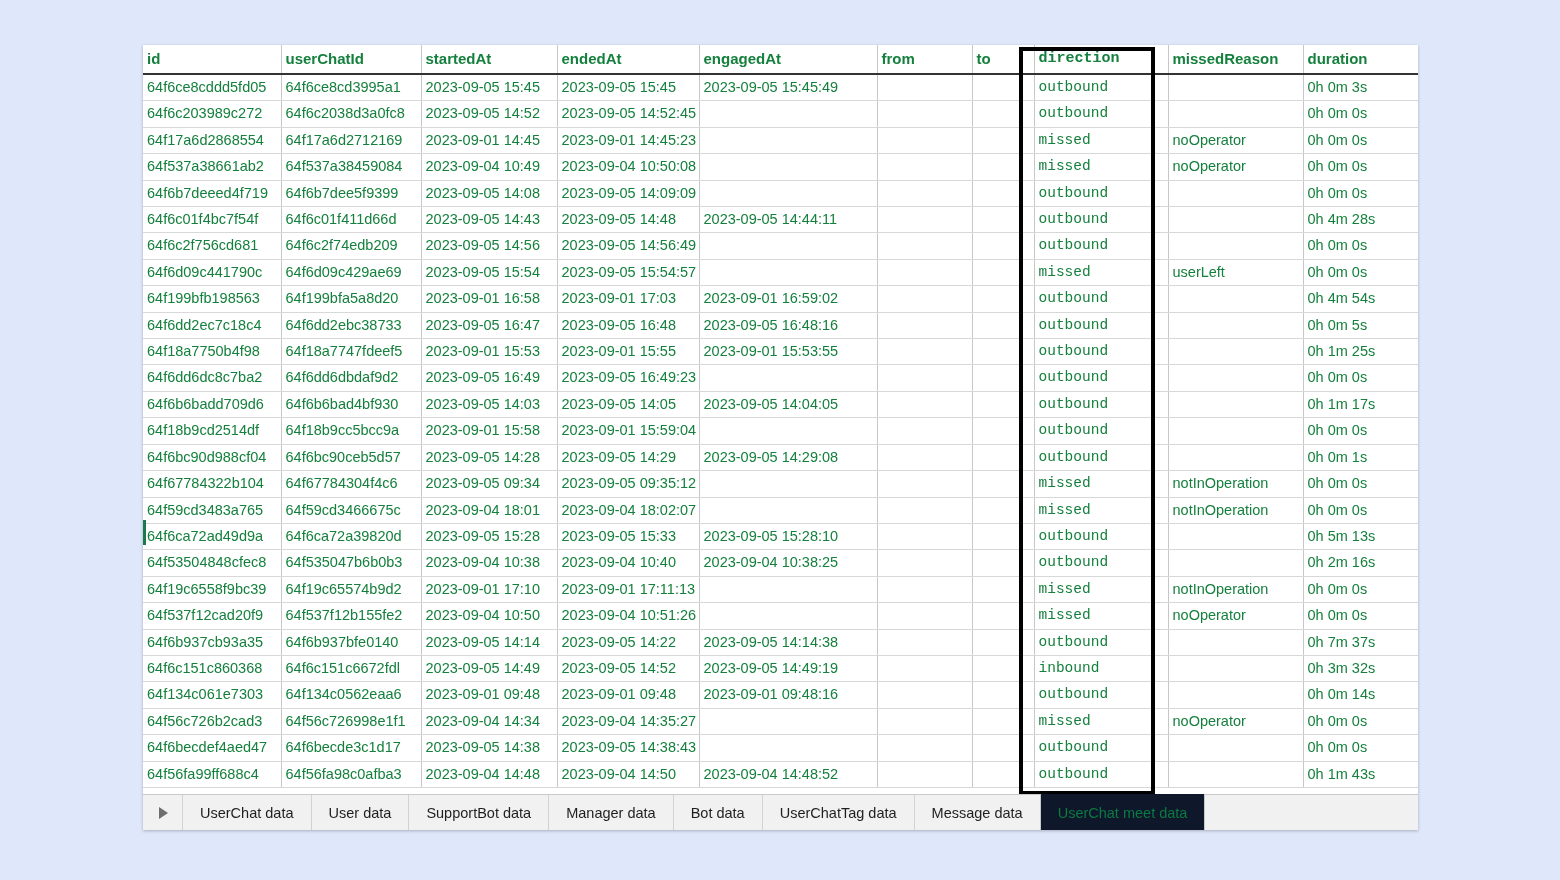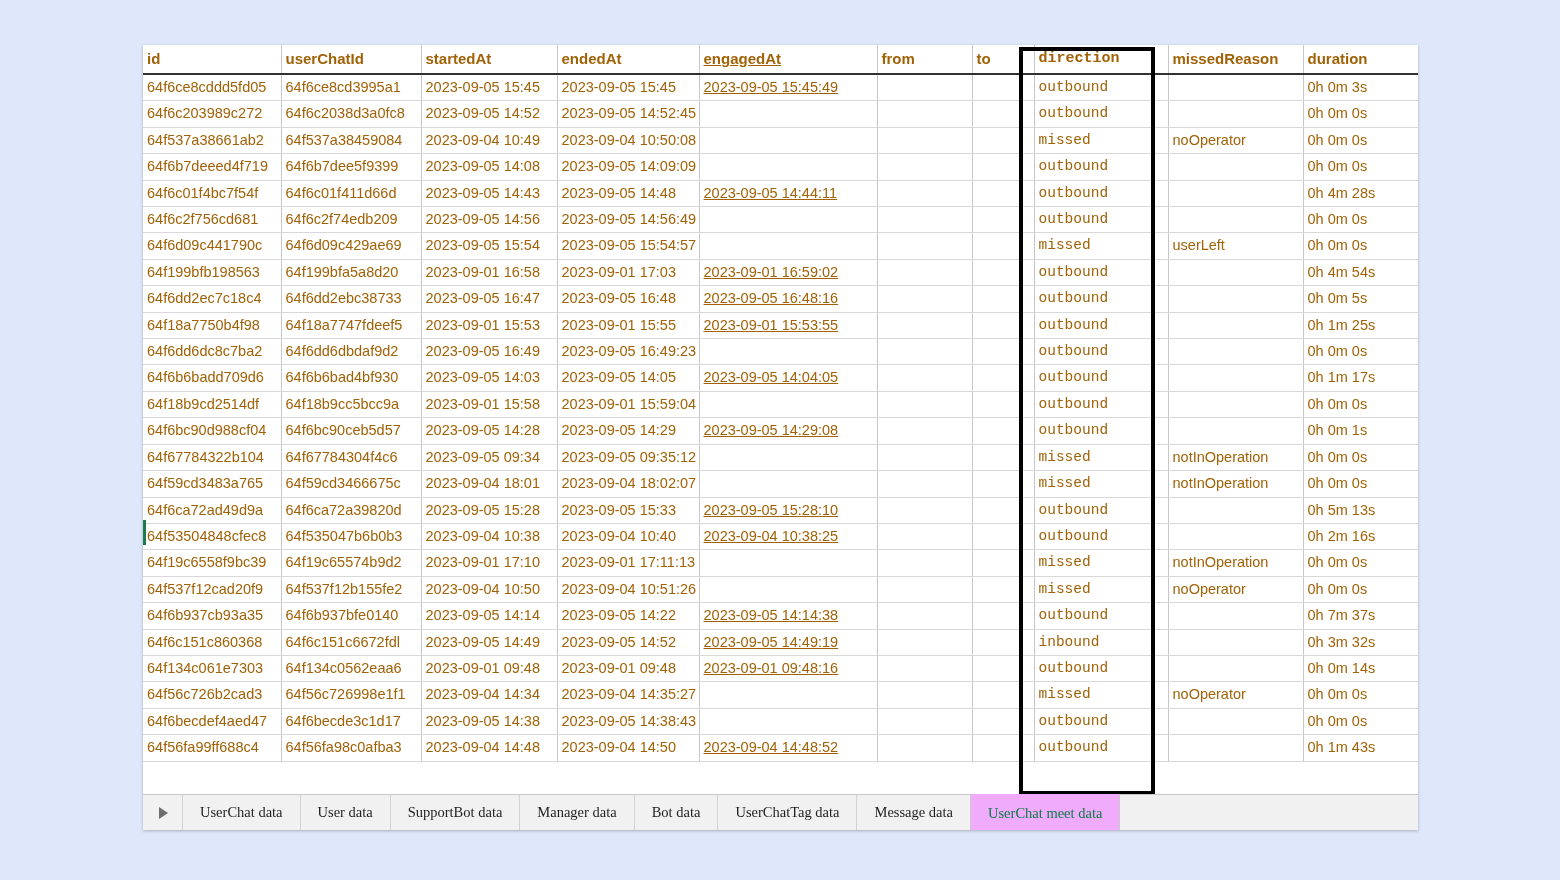--- a/index.html
+++ b/index.html
@@ -26,21 +26,21 @@
     flex: 1 1 auto;
     overflow: hidden;
     position: relative;
     background: #ffffff;
   }
   table.sheet {
     border-collapse: collapse;
     table-layout: fixed;
     width: 1275px;
     font-size: 14.5px;
-    color: #a16207;
+    color: #15803d;
     padding-left: 21px;
   }
   table.sheet th, table.sheet td {
     border-right: 1px solid #c7c7c7;
     border-bottom: 1px solid #d8d8d8;
     padding: 0 4px;
     height: 25.4px;
     line-height: 25.4px;
     white-space: nowrap;
     overflow: hidden;
@@ -54,21 +54,21 @@
     border-bottom: 2px solid #333;
     height: 28px;
     line-height: 28px;
     background: #ffffff;
   }
   
   .c-id        { width: 138px; }
   .c-userchat  { width: 140px; margin-left: 43px; }
   .c-started   { width: 136px; }
   .c-ended     { width: 142px; }
-  .c-engaged   { width: 178px; text-decoration: underline; }
+  .c-engaged   { width: 178px; }
   .c-from      { width: 95px; }
   .c-to        { width: 62px; }
   .c-direction { width: 134px; font-family: Liberation Mono, monospace; }
   .c-missed    { width: 135px; }
   .c-duration  { width: 115px; }
 
   
   .sel-col {
     position: absolute;
     left: 876px;
@@ -112,21 +112,21 @@
     display: flex;
     align-items: center;
     padding: 0 17px;
     font-size: 14.5px;
     color: #1f1f1f;
     border-left: 1px solid #d2d2d2;
     background: #f1f1f1;
     cursor: default;
   }
   .tab.active {
-    background: #f0abfc;
+    background: #0f172a;
     color: #0b7a43;
     border: 1px solid #c9c9c9;
     border-bottom: none;
     margin-top: -3px;
     padding-top: 3px;
     font-weight: normal;
   }
   .play-tri {
     width: 0; height: 0;
     border-left: 9px solid #6e6e6e;
@@ -176,20 +176,32 @@
             <td class="c-started">2023-09-05 14:52</td>
             <td class="c-ended">2023-09-05 14:52:45</td>
             <td class="c-engaged"></td>
             <td class="c-from"></td>
             <td class="c-to"></td>
             <td class="c-direction">outbound</td>
             <td class="c-missed"></td>
             <td class="c-duration">0h 0m 0s</td>
           </tr>
           <tr>
+            <td class="c-id">64f17a6d2868554</td>
+            <td class="c-userchat">64f17a6d2712169</td>
+            <td class="c-started">2023-09-01 14:45</td>
+            <td class="c-ended">2023-09-01 14:45:23</td>
+            <td class="c-engaged"></td>
+            <td class="c-from"></td>
+            <td class="c-to"></td>
+            <td class="c-direction">missed</td>
+            <td class="c-missed">noOperator</td>
+            <td class="c-duration">0h 0m 0s</td>
+          </tr>
+          <tr>
             <td class="c-id">64f537a38661ab2</td>
             <td class="c-userchat">64f537a38459084</td>
             <td class="c-started">2023-09-04 10:49</td>
             <td class="c-ended">2023-09-04 10:50:08</td>
             <td class="c-engaged"></td>
             <td class="c-from"></td>
             <td class="c-to"></td>
             <td class="c-direction">missed</td>
             <td class="c-missed">noOperator</td>
             <td class="c-duration">0h 0m 0s</td>
@@ -471,21 +483,21 @@
             <td class="c-duration">0h 1m 43s</td>
           </tr>
         </tbody>
     </table>
   </div>
 
   <div class="tab-bar">
     <div class="tab-scroll">
       <span class="play-tri"></span>
     </div>
-    <div id="tabs-container" style="display:flex;font-family:Liberation Serif, serif;">
+    <div id="tabs-container" style="display:flex;">
         <div class="tab">UserChat data</div>
         <div class="tab">User data</div>
         <div class="tab">SupportBot data</div>
         <div class="tab">Manager data</div>
         <div class="tab">Bot data</div>
         <div class="tab">UserChatTag data</div>
         <div class="tab">Message data</div>
         <div class="tab active">UserChat meet data</div>
       </div>
   </div>

